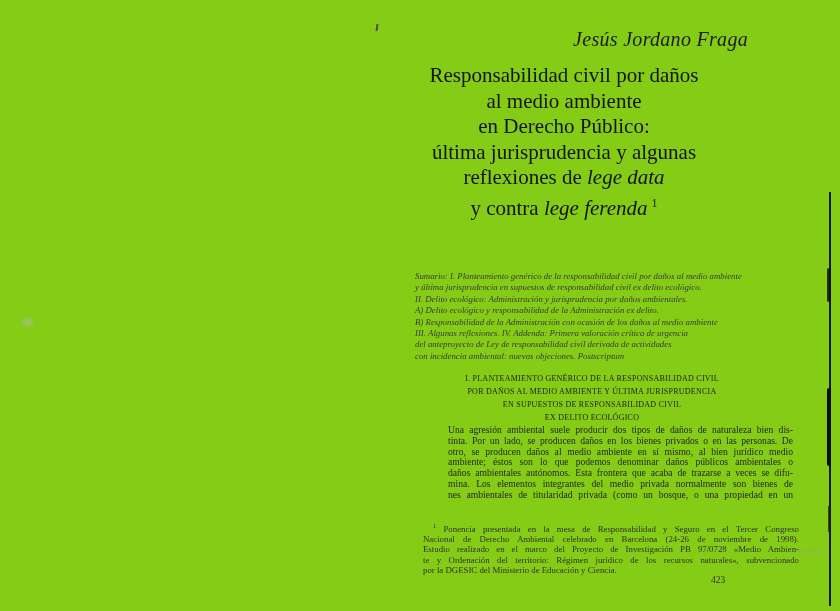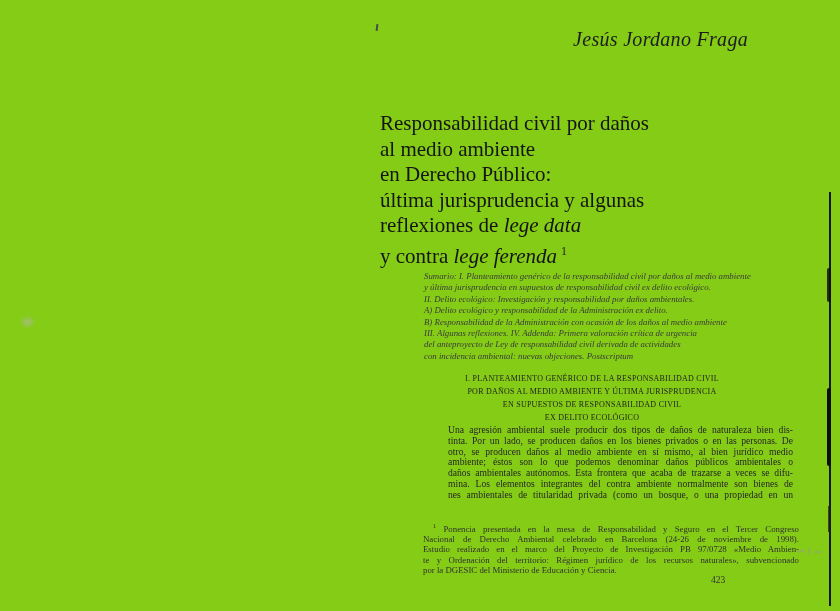--- a/index.html
+++ b/index.html
@@ -29,38 +29,37 @@
     color: #1c1c1c;
     letter-spacing: 0.3px;
   }
 
   
   .title-block {
     position: absolute;
     top: 63px;
     left: 380px;
     right: 92px;
-    text-align: left;
+    text-align: center;
     font-size: 21px;
     line-height: 25.5px;
     color: #141414;
-    margin-top: 48px;
   }
   .title-block .t-line em { font-style: italic; }
   .title-block .fn-ref {
     font-size: 12px;
     margin-left: 4px;
     color: #222;
   }
 
   
   .sumario-block {
     position: absolute;
     top: 271px;
-    left: 424px;
+    left: 415px;
     width: 366px;
     font-style: italic;
     font-size: 8.8px;
     line-height: 11.4px;
     color: #3a3a3a;
   }
 
   
   .section-heading {
     position: absolute;
@@ -203,42 +202,42 @@
     <div class="t-line">al medio ambiente</div>
     <div class="t-line">en Derecho Público:</div>
     <div class="t-line">última jurisprudencia y algunas</div>
     <div class="t-line"><span>reflexiones de </span><em>lege data</em></div>
     <div class="t-line"><span>y contra </span><em>lege ferenda</em><sup class="fn-ref">1</sup></div>
   </div>
 
   <div class="sumario-block">
     <div class="s-line">Sumario: I. Planteamiento genérico de la responsabilidad civil por daños al medio ambiente</div>
     <div class="s-line">y última jurisprudencia en supuestos de responsabilidad civil ex delito ecológico.</div>
-    <div class="s-line">II. Delito ecológico: Investigación y responsabilidad por daños ambientales.</div>
+    <div class="s-line">II. Delito ecológico: Administración y jurisprudencia por daños ambientales.</div>
     <div class="s-line">A) Delito ecológico y responsabilidad de la Administración ex delito.</div>
     <div class="s-line">B) Responsabilidad de la Administración con ocasión de los daños al medio ambiente</div>
     <div class="s-line">III. Algunas reflexiones. IV. Addenda: Primera valoración crítica de urgencia</div>
     <div class="s-line">del anteproyecto de Ley de responsabilidad civil derivada de actividades</div>
     <div class="s-line">con incidencia ambiental: nuevas objeciones. Postscriptum</div>
   </div>
 
   <div class="section-heading">
     <div class="h-line">I.  PLANTEAMIENTO GENÉRICO DE LA RESPONSABILIDAD CIVIL</div>
     <div class="h-line">POR DAÑOS AL MEDIO AMBIENTE Y ÚLTIMA JURISPRUDENCIA</div>
     <div class="h-line">EN SUPUESTOS DE RESPONSABILIDAD CIVIL</div>
     <div class="h-line">EX DELITO ECOLÓGICO</div>
   </div>
 
   <div class="body-block">
     <div class="b-line">Una agresión ambiental suele producir dos tipos de daños de naturaleza bien dis-</div>
     <div class="b-line">tinta. Por un lado, se producen daños en los bienes privados o en las personas. De</div>
     <div class="b-line">otro, se producen daños al medio ambiente en sí mismo, al bien jurídico medio</div>
     <div class="b-line">ambiente; éstos son lo que podemos denominar daños públicos ambientales o</div>
     <div class="b-line">daños ambientales autónomos. Esta frontera que acaba de trazarse a veces se difu-</div>
-    <div class="b-line">mina. Los elementos integrantes del contra ambiente normalmente son bienes de</div>
+    <div class="b-line">mina. Los elementos integrantes del medio privada normalmente son bienes de</div>
     <div class="b-line">nes ambientales de titularidad privada (como un bosque, o una propiedad en un</div>
   </div>
 
   <div class="footnote-block">
     <div class="f-line first"><sup>1</sup><span> Ponencia presentada en la mesa de Responsabilidad y Seguro en el Tercer Congreso</span></div>
     <div class="f-line">Nacional de Derecho Ambiental celebrado en Barcelona (24-26 de noviembre de 1998).</div>
     <div class="f-line">Estudio realizado en el marco del Proyecto de Investigación PB 97/0728 «Medio Ambien-</div>
     <div class="f-line">te y Ordenación del territorio: Régimen jurídico de los recursos naturales», subvencionado</div>
     <div class="f-line last">por la DGESIC del Ministerio de Educación y Ciencia.</div>
   </div>

